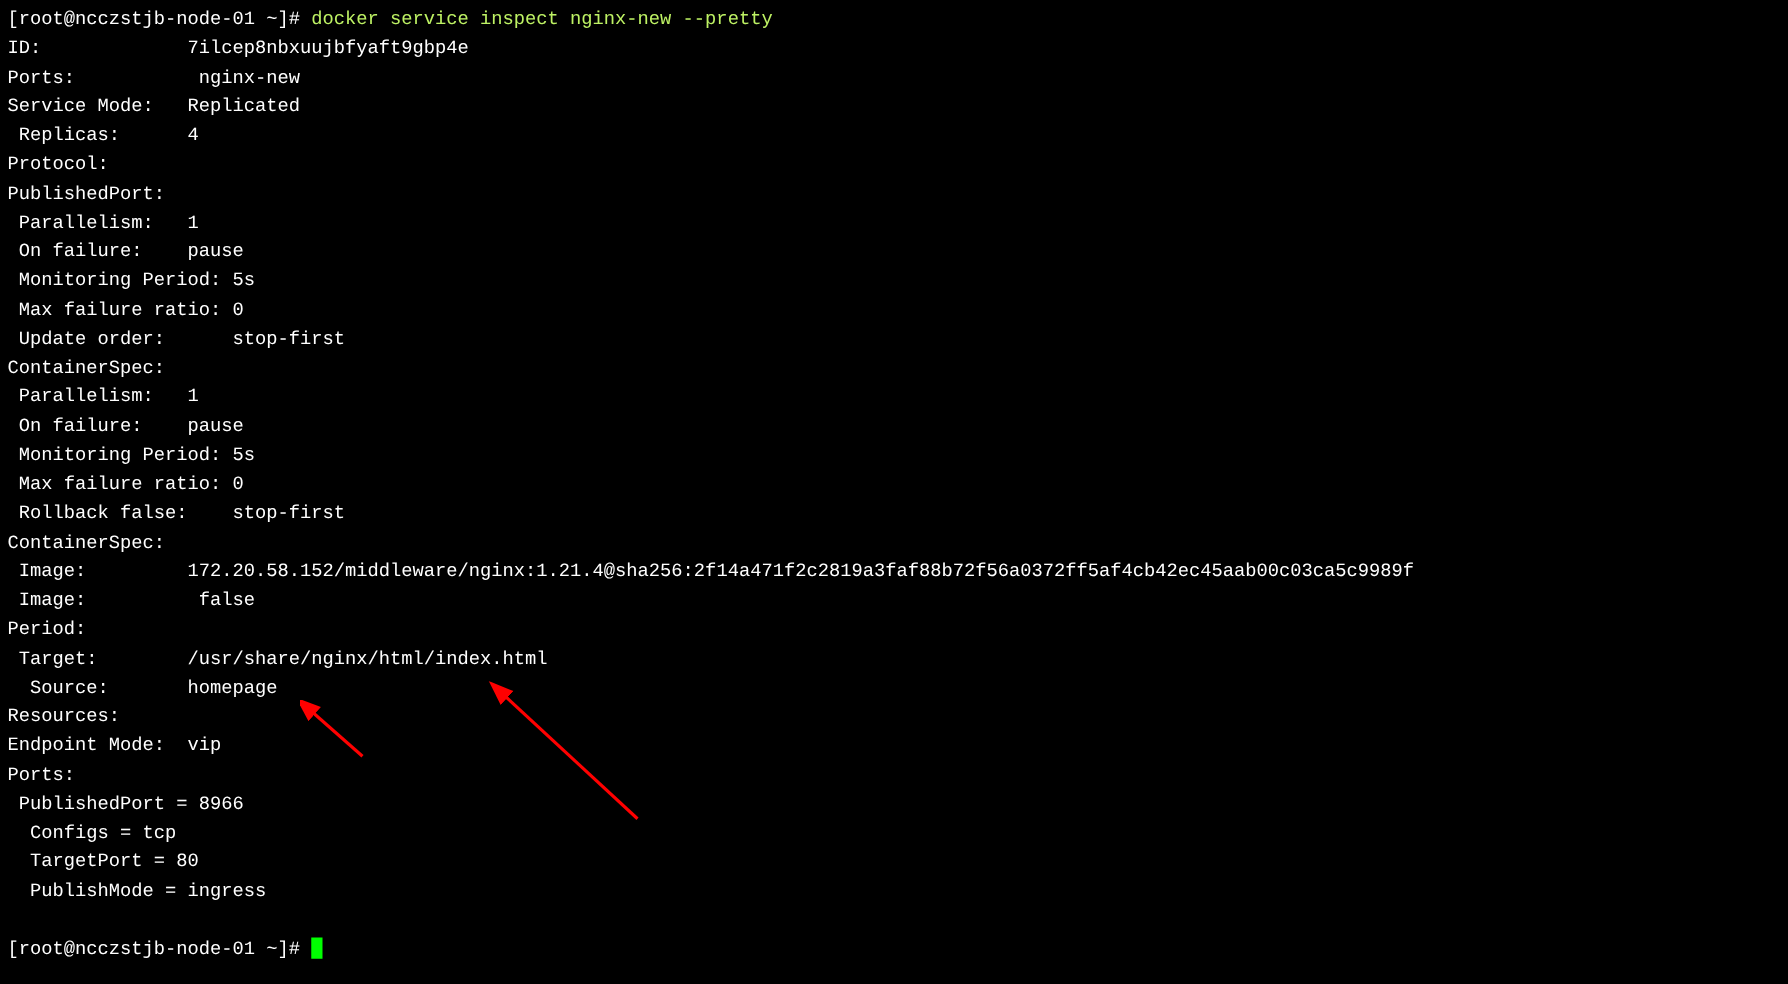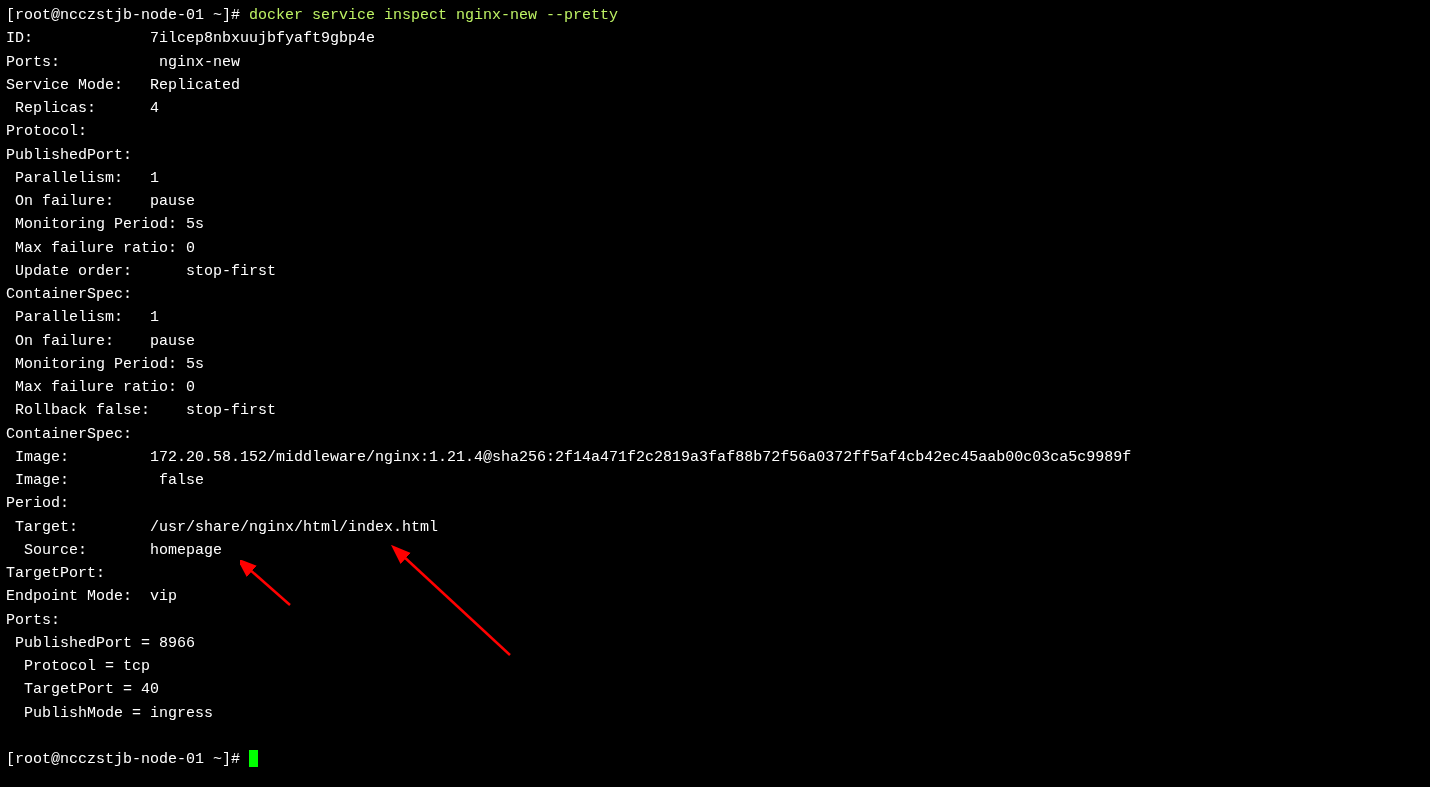--- a/index.html
+++ b/index.html
@@ -51,26 +51,26 @@
 <div class="line"><span> On failure:    </span><span>pause</span></div>
 <div class="line"><span> Monitoring Period: </span><span>5s</span></div>
 <div class="line"><span> Max failure ratio: </span><span>0</span></div>
 <div class="line"><span> Rollback false:    </span><span>stop-first</span></div>
 <div class="line">ContainerSpec:</div>
 <div class="line"><span> Image:         </span><span>172.20.58.152/middleware/nginx:1.21.4@sha256:2f14a471f2c2819a3faf88b72f56a0372ff5af4cb42ec45aab00c03ca5c9989f</span></div>
 <div class="line"><span> Image:          </span><span>false</span></div>
 <div class="line">Period:</div>
 <div class="line"><span> Target:        </span><span>/usr/share/nginx/html/index.html</span></div>
 <div class="line"><span>  Source:       </span><span>homepage</span></div>
-<div class="line">TargetPort:</div>
+<div class="line">Resources:</div>
 <div class="line"><span>Endpoint Mode:  </span><span>vip</span></div>
 <div class="line">Ports:</div>
 <div class="line"> PublishedPort = 8966</div>
-<div class="line">  Protocol = tcp</div>
-<div class="line">  TargetPort = 40</div>
+<div class="line">  Configs = tcp</div>
+<div class="line">  TargetPort = 80</div>
 <div class="line">  PublishMode = ingress</div>
 <div class="line">&nbsp;</div>
 <div class="line"><span>[root@ncczstjb-node-01 ~]# </span><span class="cursor"></span></div>
 
 <svg class="arrow" style="left:240px; top:560px;" width="60" height="50">
   <defs>
     <marker id="ah1" markerWidth="10" markerHeight="10" refX="2" refY="3" orient="auto">
       <polygon points="0 0, 8 3, 0 6" fill="#ff0000"></polygon>
     </marker>
   </defs>

